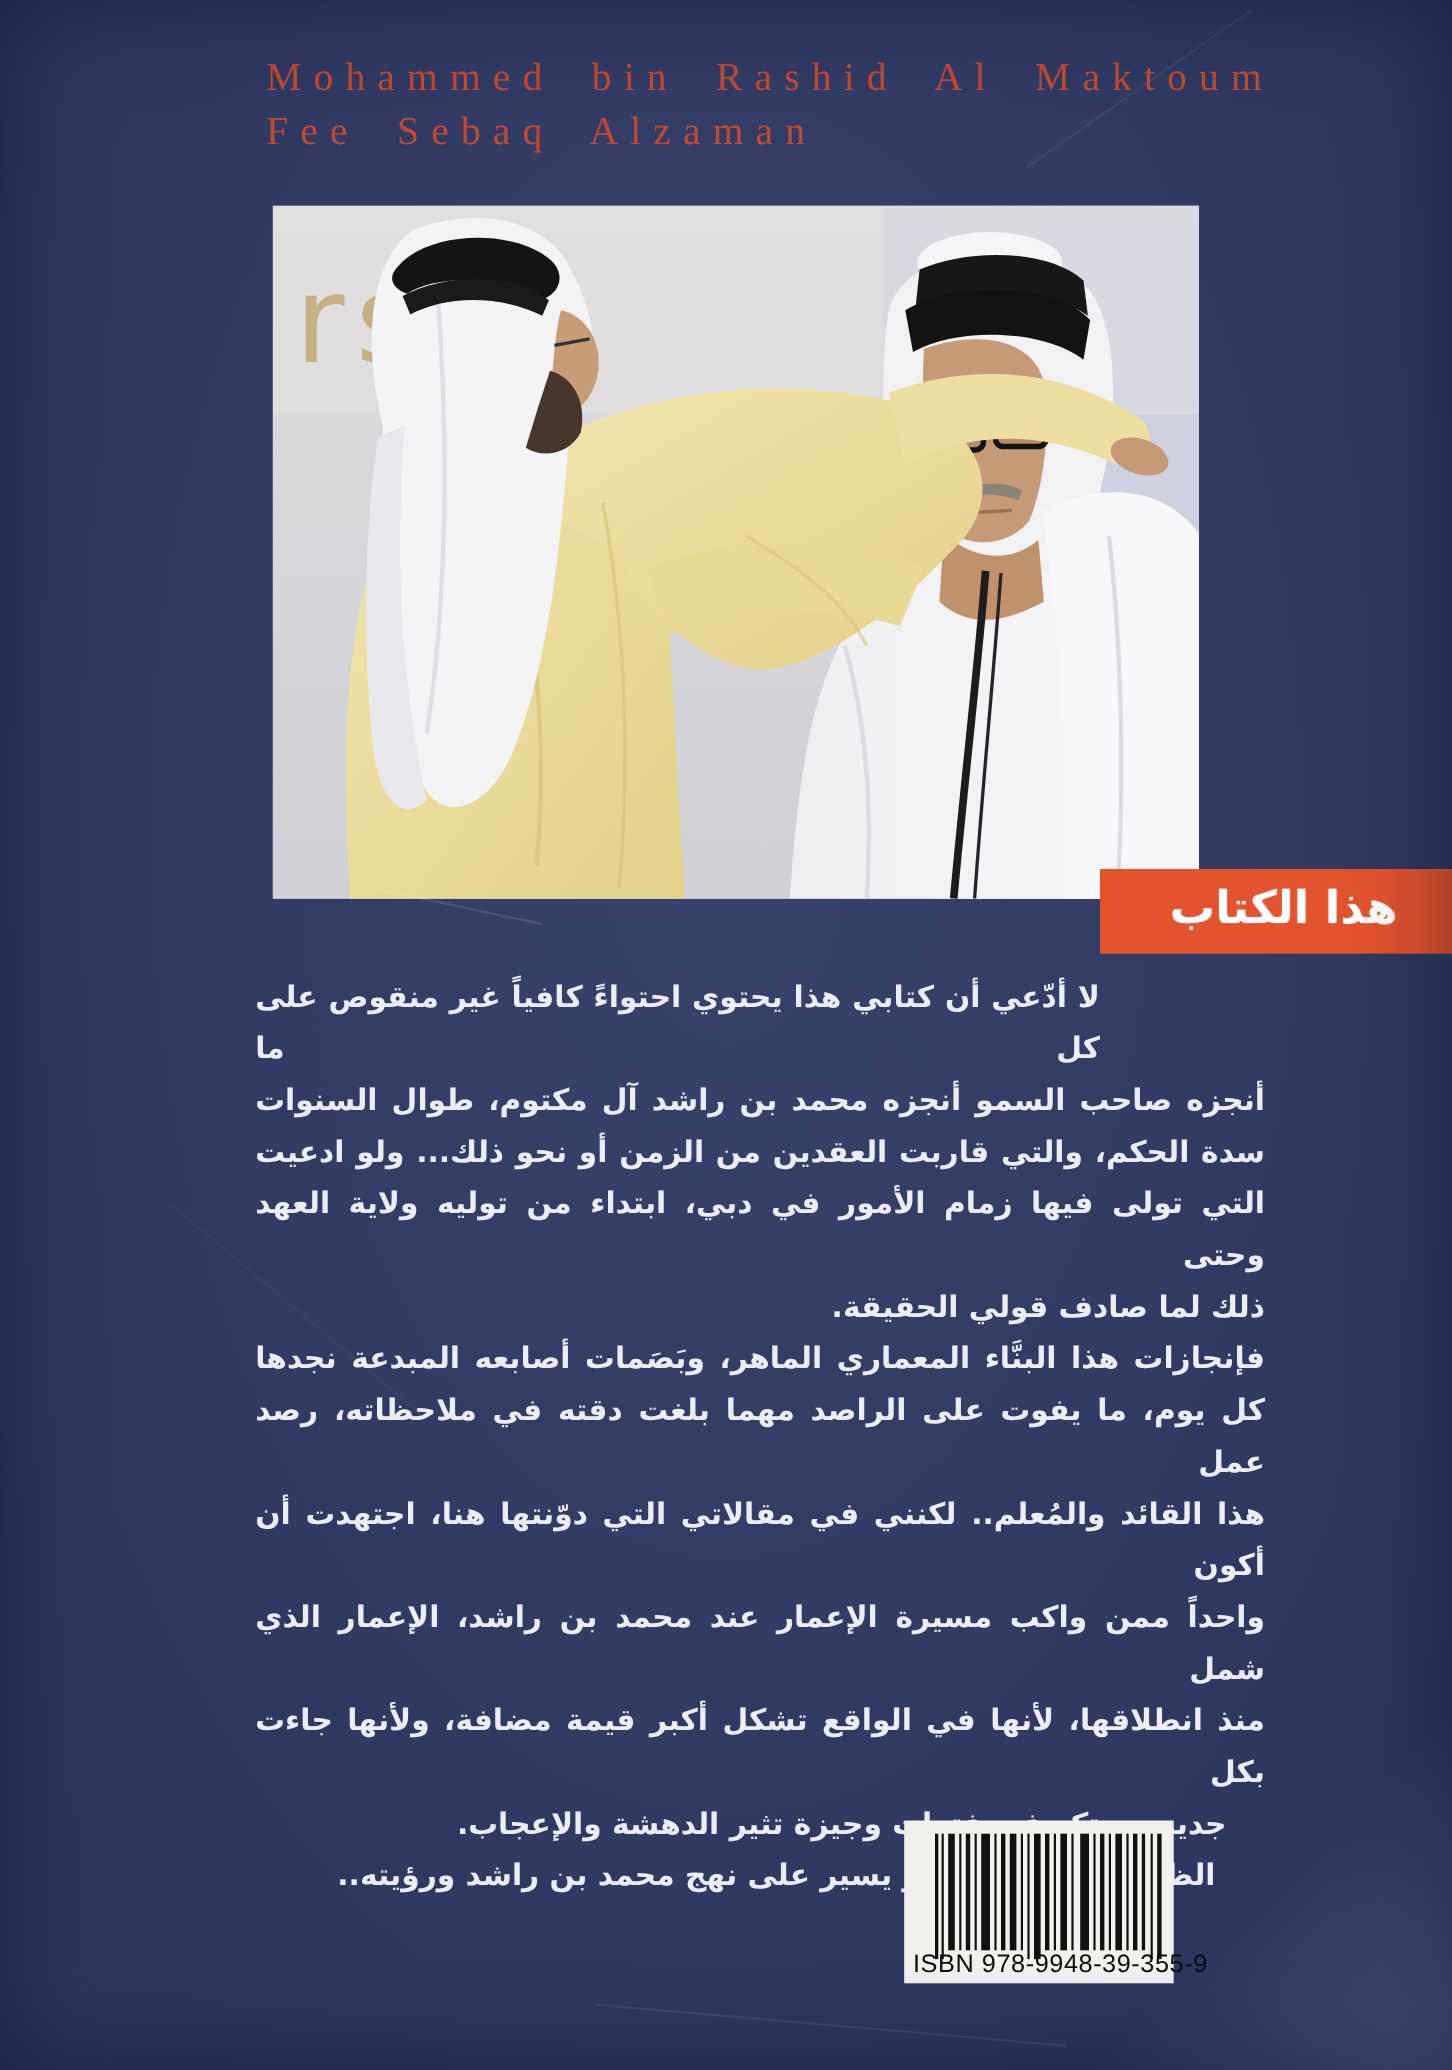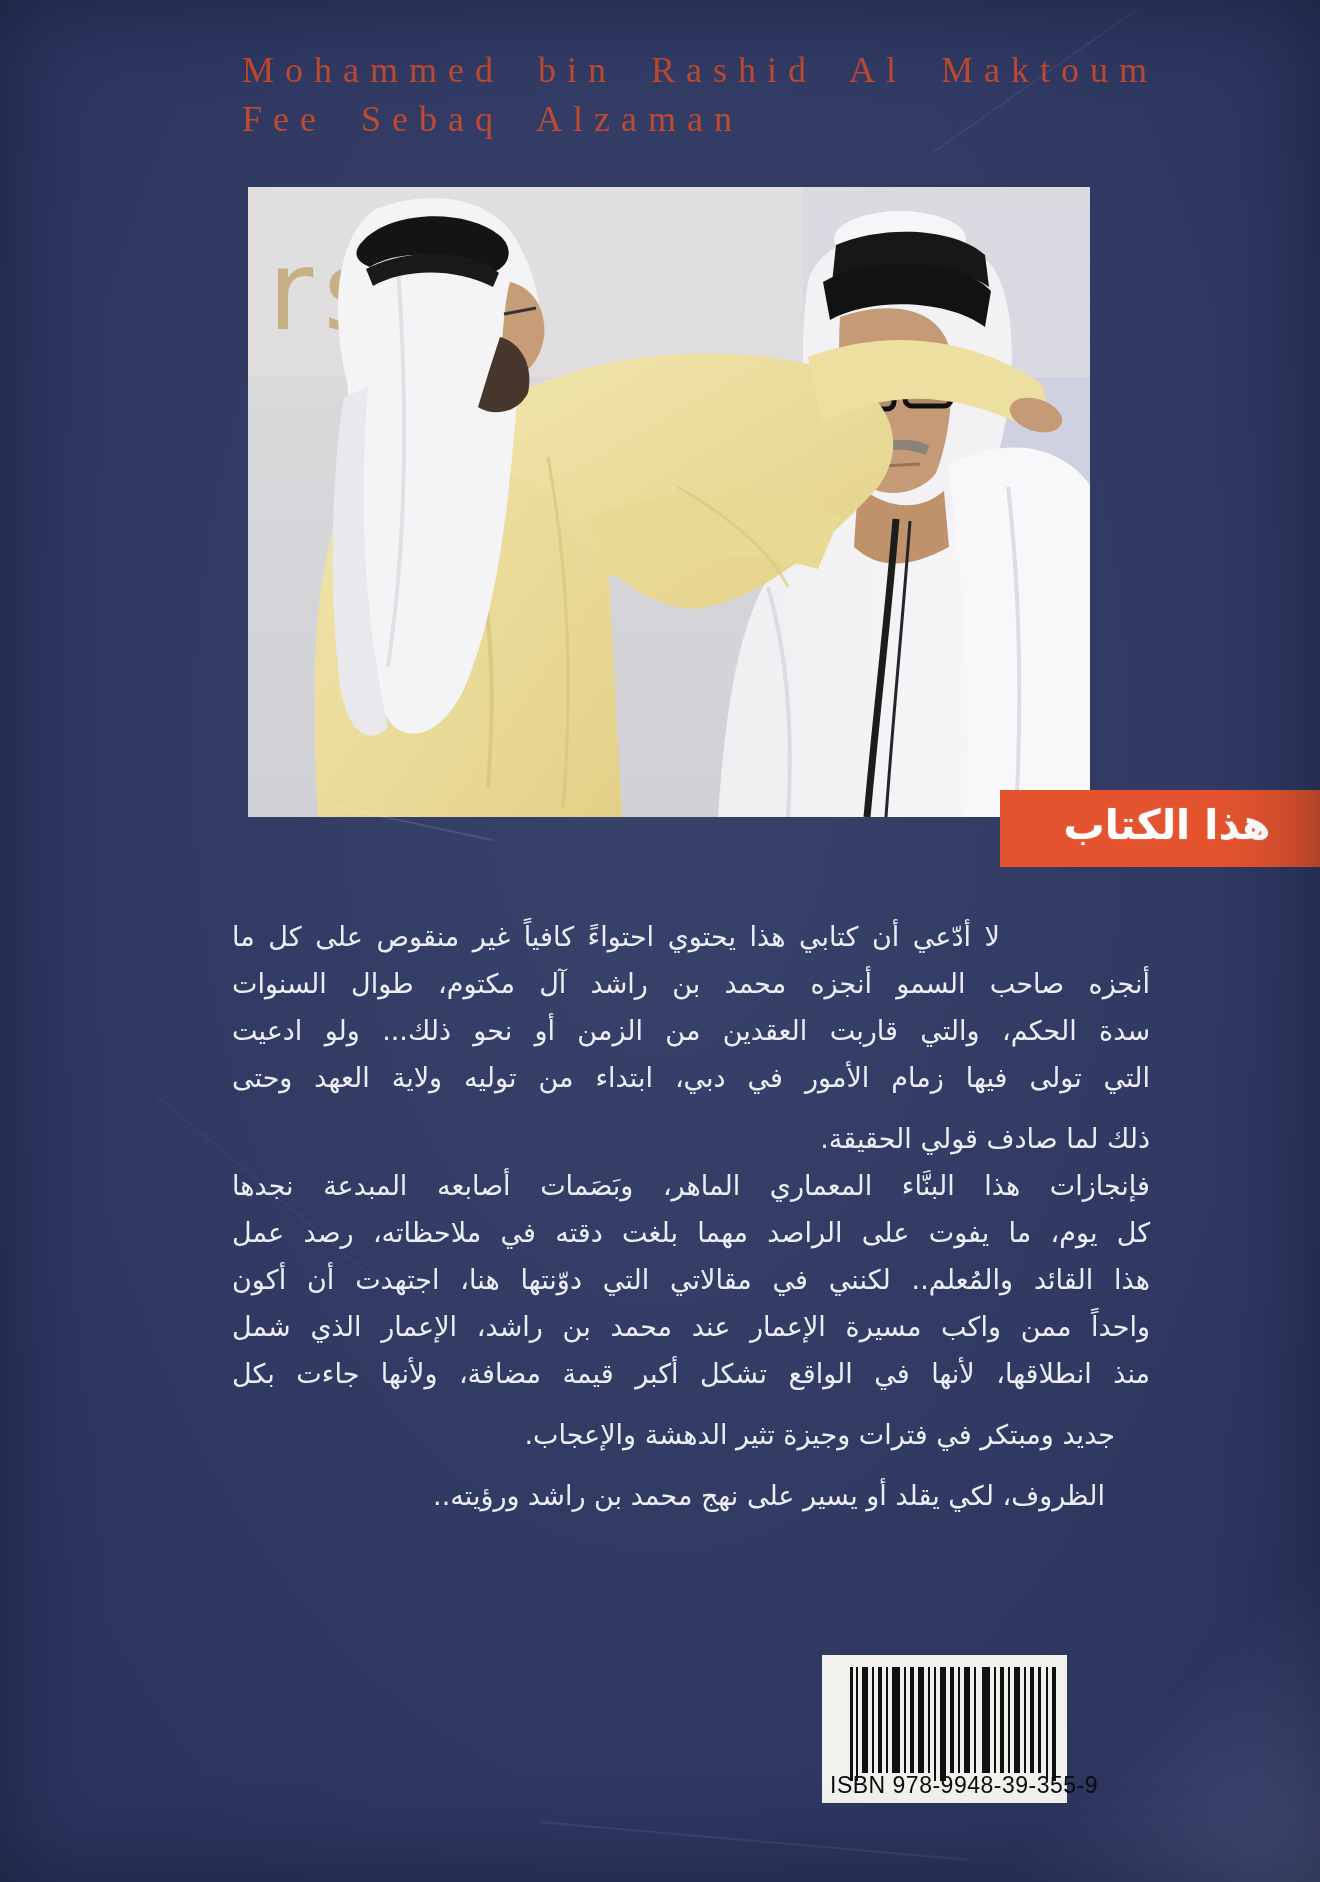--- a/index.html
+++ b/index.html
@@ -44,33 +44,33 @@
     display:flex;align-items:center;justify-content:center;
     padding-right:38px;padding-bottom:6px;
     direction:rtl;
   }
   .badge .label{
     color:#fff;font-size:41px;font-weight:bold;line-height:1;
     text-shadow:0 0 2px rgba(255,255,255,.35);
   }
   
   .body-text{
-    position:absolute;left:232px;top:913px;width:918px;z-index:4;
+    position:absolute;left:232px;top:883px;width:918px;z-index:4;
     direction:rtl;
     color:var(--ink);
-    font-size:27px;line-height:47px;
+    font-size:27px;line-height:47px;font-weight:bold;
   }
   .body-text .line{
     width:100%;
     text-align:justify;text-align-last:justify;
     white-space:normal;
     overflow:visible;
   }
   .body-text .line.plain{
-    text-align:center;text-align-last:right;margin-top:14px;
+    text-align:center;text-align-last:right;
   }
   .body-text .line.ind-lg{padding-right:150px;}
   .body-text .line.ind-sm{padding-right:35px;}
   .body-text .line.ind-md{padding-right:45px;}
   
   .barcode{
     position:absolute;left:822px;top:1655px;width:245px;height:148px;z-index:5;
     background:#f2f1ee;
   }
   .barcode svg{position:absolute;left:0;top:0;}

